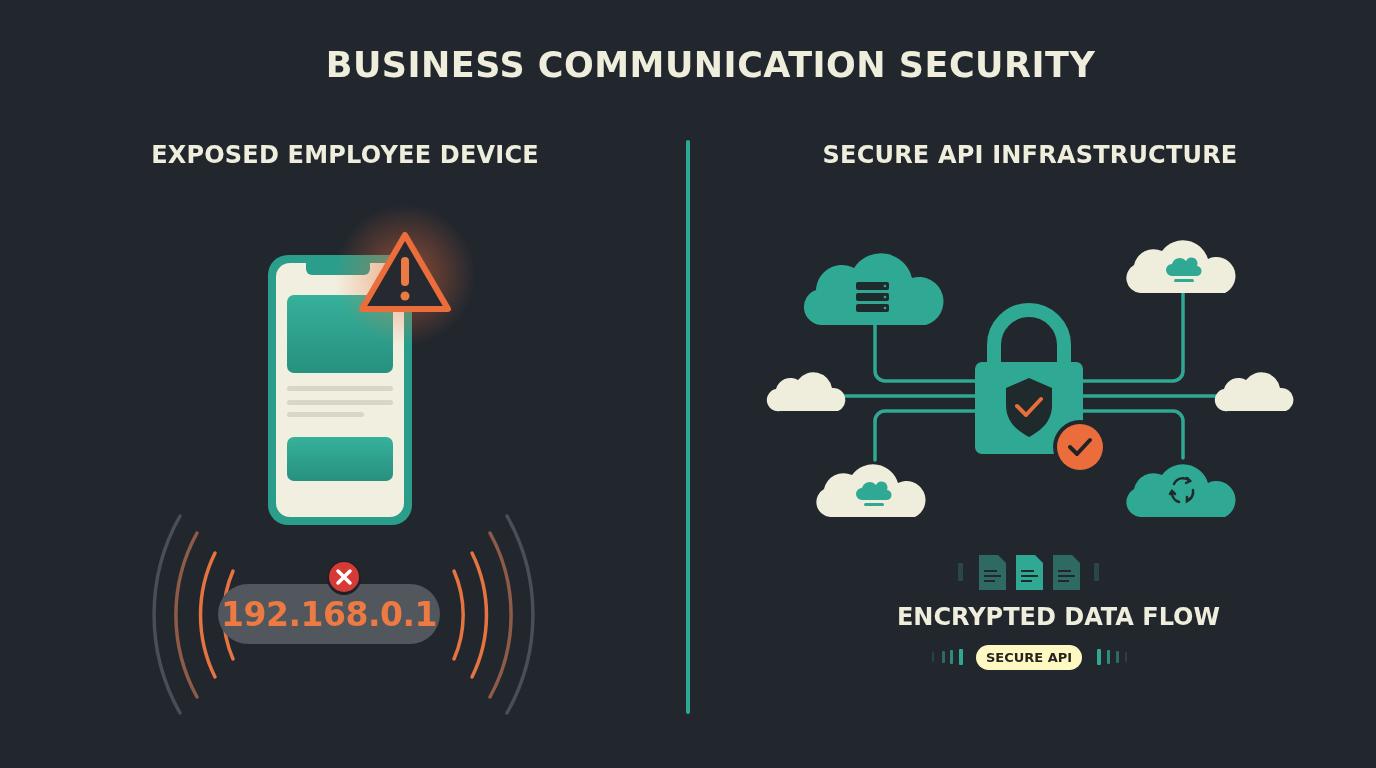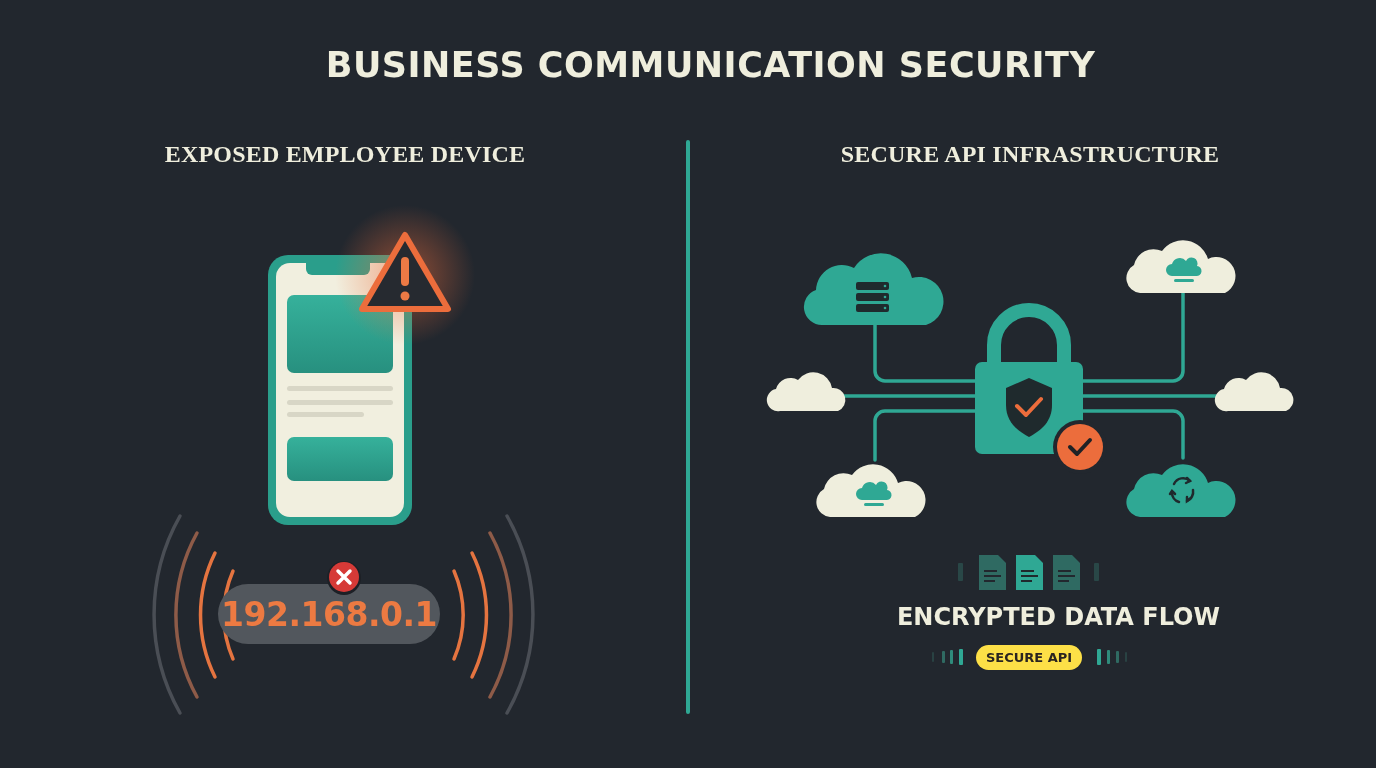--- a/index.html
+++ b/index.html
@@ -10,40 +10,40 @@
       position: relative;
       color: #efeee0;
     }
     .title {
       position: absolute; left: 0; width: 1376px; top: 45px;
       text-align: center; font-weight: bold; font-size: 35px;
       letter-spacing: 0.5px; color: #efeedd; padding-left: 45px;
     }
     .subtitle {
       position: absolute; top: 141px; font-weight: bold; font-size: 24px;
-      color: #efeedd; text-align: center; letter-spacing: 0.2px; font-family: Liberation Serif, serif;
+      color: #efeedd; text-align: center; letter-spacing: 0.2px;
     }
     .divider {
       position: absolute; left: 686px; top: 140px; width: 4px; height: 574px;
       background: #2fa894; border-radius: 2px;
     }
     svg { position: absolute; left: 0; top: 0; overflow: visible; }
     .ip-pill {
       position: absolute; left: 218px; top: 584px; width: 222px; height: 60px;
       border-radius: 30px; background: #52575d;
       display: flex; align-items: center; justify-content: center;
       font-weight: bold; font-size: 33px; color: #ec7a42; letter-spacing: -0.5px;
     }
     .flow-label {
       position: absolute; left: 840px; width: 380px; top: 603px;
       text-align: right; font-weight: bold; font-size: 24px; color: #efeedd;
     }
     .api-badge {
       position: absolute; left: 976px; top: 645px; width: 106px; height: 25px;
-      border-radius: 13px; background: #fde047;
+      border-radius: 13px; background: #fef9c3;
       display: flex; align-items: center; justify-content: center;
       font-weight: bold; font-size: 13px; color: #2a2420;
     }
   </style>
 </head>
 <body>
 
 <div class="title">BUSINESS COMMUNICATION SECURITY</div>
 
 <div class="subtitle" style="left:120px; width:450px;">EXPOSED EMPLOYEE DEVICE</div>

